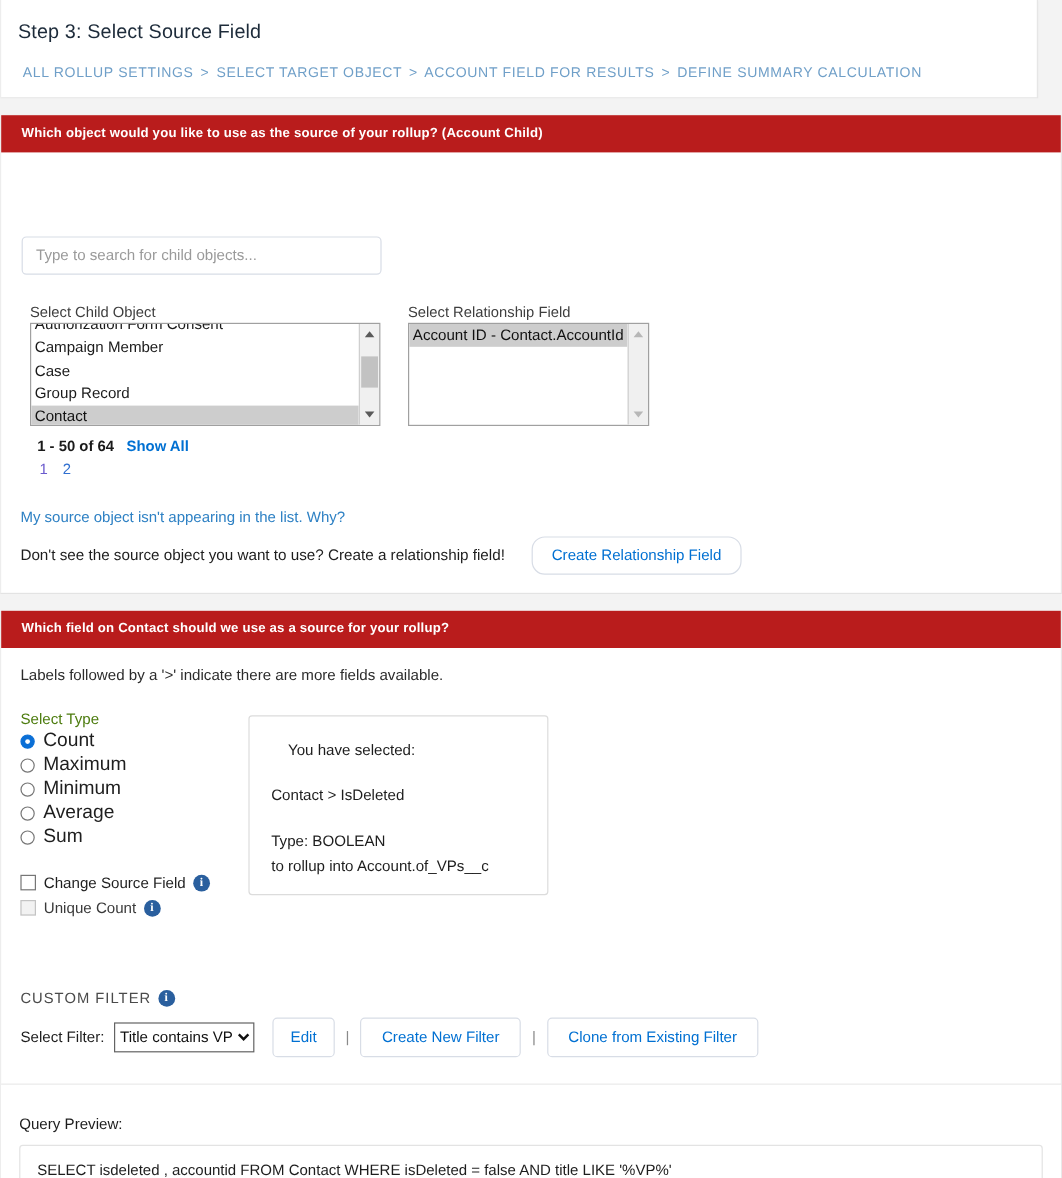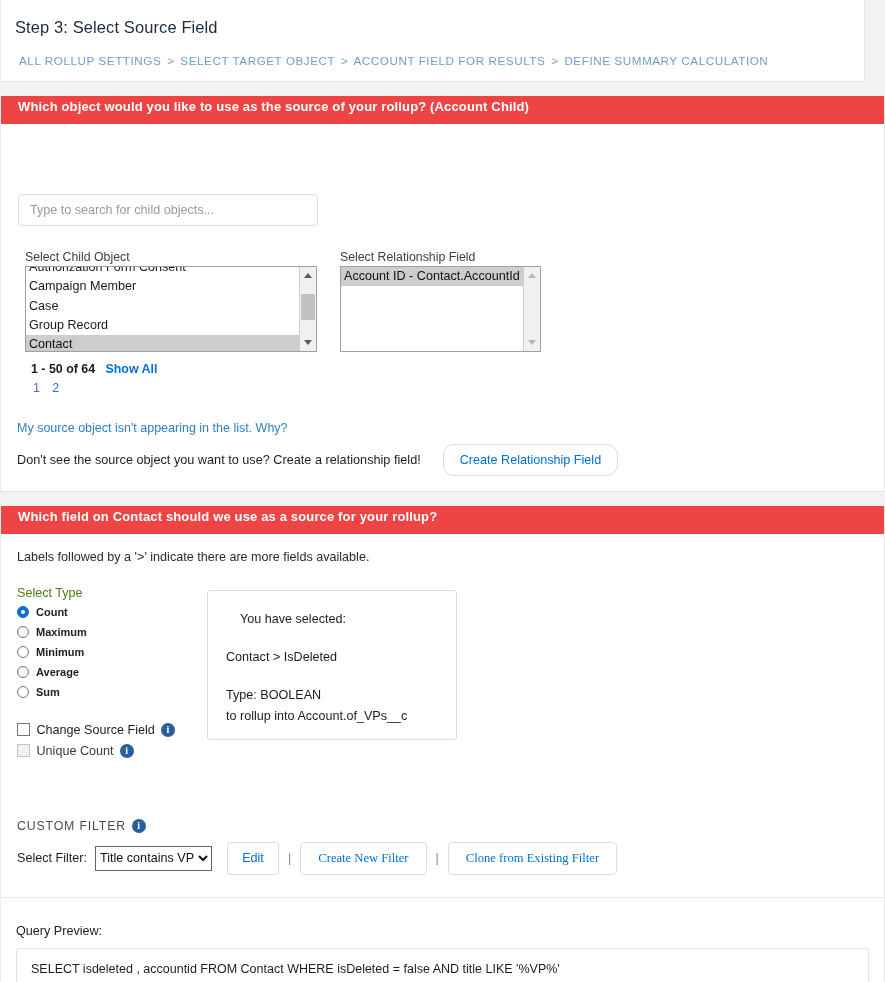--- a/index.html
+++ b/index.html
@@ -47,25 +47,25 @@
   
   .card {
     background: #ffffff;
     border-left: 1px solid #ededed;
     border-right: 1px solid #e9e9e9;
     border-bottom: 1px solid #e3e3e3;
     box-shadow: 0 1px 2px rgba(0,0,0,0.07);
     width: 885px;
   }
   .card-header {
-    background: #ef4444;
+    background: #b91c1c;
     color: #ffffff;
-    font-size: 13px;
+    font-size: 11px;
     font-weight: bold;
-    padding: 3px 0 10px 17px;
+    padding: 9px 0 10px 17px;
     letter-spacing: 0.15px;
   }
   .gap { height: 14px; background: #f3f3f3; }
 
   
   .src-body { padding: 22px 0 14px 0; position: relative; margin-top: 48px; }
 
   .search-input {
     width: 300px;
     height: 32px;
@@ -191,21 +191,21 @@
   .radio {
     width: 12px; height: 12px; border-radius: 50%;
     border: 1px solid #767676; background: #fff;
     margin-right: 7px; position: relative; flex: none;
   }
   .radio.on { border-color: #0b6fd6; background: #0b6fd6; }
   .radio.on::after {
     content: ""; position: absolute; left: 3px; top: 3px;
     width: 4px; height: 4px; border-radius: 50%; background: #fff;
   }
-  .radio-label { font-size: 11px; color: #1e1e1e; font-weight: bold; }
+  .radio-label { font-size: 16px; color: #1e1e1e; }
 
   .checks { margin: 18px 0 0 16px; }
   .check-row { display: flex; align-items: center; height: 20px; margin-bottom: 1px; }
   .cbox {
     width: 12.5px; height: 12.5px; border: 1px solid #767676;
     background: #fff; margin-right: 7px; flex: none;
   }
   .cbox.disabled { border-color: #c3c3c3; background: #f2f2f2; }
   .check-label { font-size: 12.6px; color: #1e1e1e; }
   .check-label.disabled { color: #3a3a3a; }
@@ -250,21 +250,21 @@
     font-family: "Liberation Sans", sans-serif;
     font-size: 12.6px;
     padding: 3px 0;
     border: 1px solid #636363;
     background: #fff;
     color: #101010;
     height: 25px;
   }
   .pipe { color: #8a8a8a; margin: 0 9px; font-size: 12.6px; }
   .btn-edit { margin-left: 15px; width: 52px; text-align: center; padding: 9px 0; }
-  .btn-filter { padding: 9px 17px; font-family: Liberation Serif, serif; }
+  .btn-filter { padding: 9px 17px; }
 
   .divider { height: 1px; background: #e6e6e6; width: 885px; }
 
   
   .qp-body { padding: 26px 0 18px 0; background:#fff; }
   .qp-label { font-size: 12.6px; color: #1d1d1d; margin-left: 15px; }
   .qp-box {
     margin: 10px 15px 0 15px;
     border: 1px solid #e3e3e3;
     border-radius: 3px;

